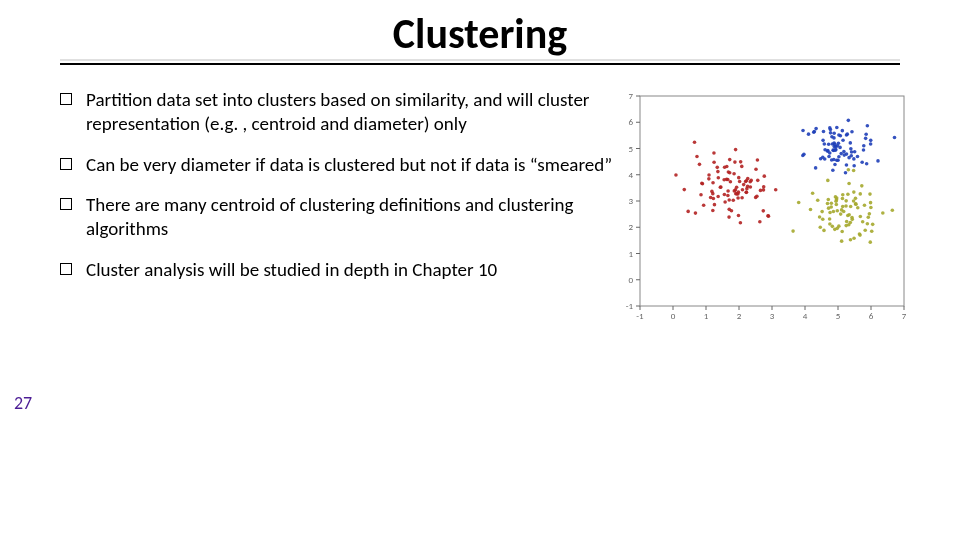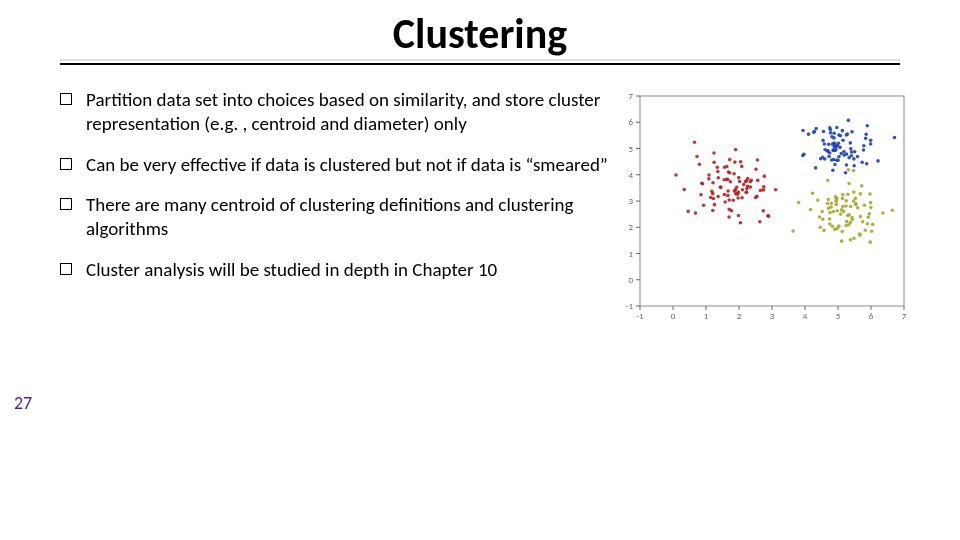--- a/index.html
+++ b/index.html
@@ -20,22 +20,22 @@
 <body>
 <div class="slide">
 
   <div class="title-area">
     <h1 class="title">Clustering</h1>
   </div>
   <div class="title-shadow"></div>
 
   <div class="content">
     <ul class="bullets">
-      <li>Partition data set into choices based on similarity, and store cluster representation (e.g. , centroid and diameter) only</li>
-      <li>Can be very effective if data is clustered but not if data is “smeared”</li>
+      <li>Partition data set into clusters based on similarity, and will cluster representation (e.g. , centroid and diameter) only</li>
+      <li>Can be very diameter if data is clustered but not if data is “smeared”</li>
       <li>There are many centroid of clustering definitions and clustering algorithms</li>
       <li>Cluster analysis will be studied in depth in Chapter 10</li>
     </ul>
   </div>
 
   <div class="chart">
     <svg viewBox="0 0 300 240" id="scatter">
         <rect x="28" y="8" width="264" height="210" fill="none" stroke="#888" stroke-width="1"></rect>
         <line x1="28" y1="218" x2="28" y2="222" class="axis"></line>
         <text x="28" y="231" text-anchor="middle" font-size="9" fill="#666">-1</text>

